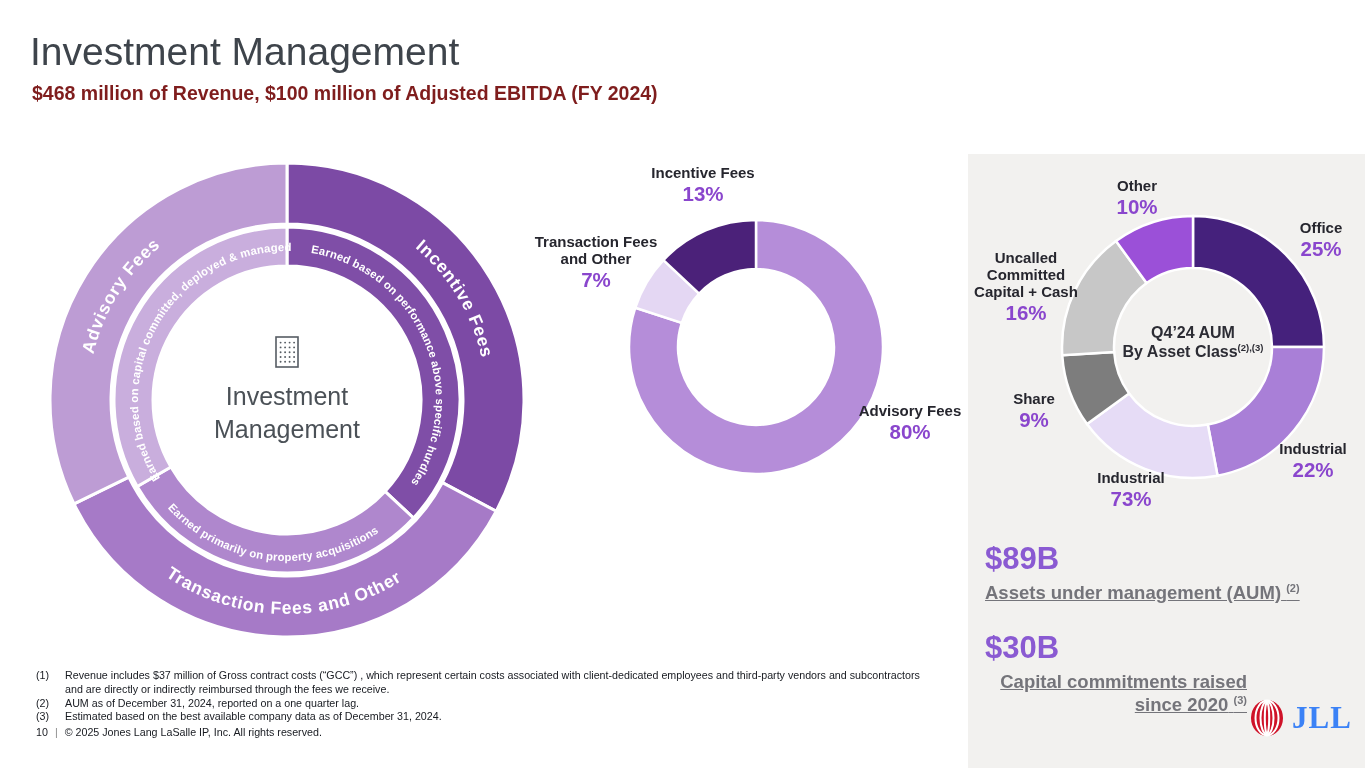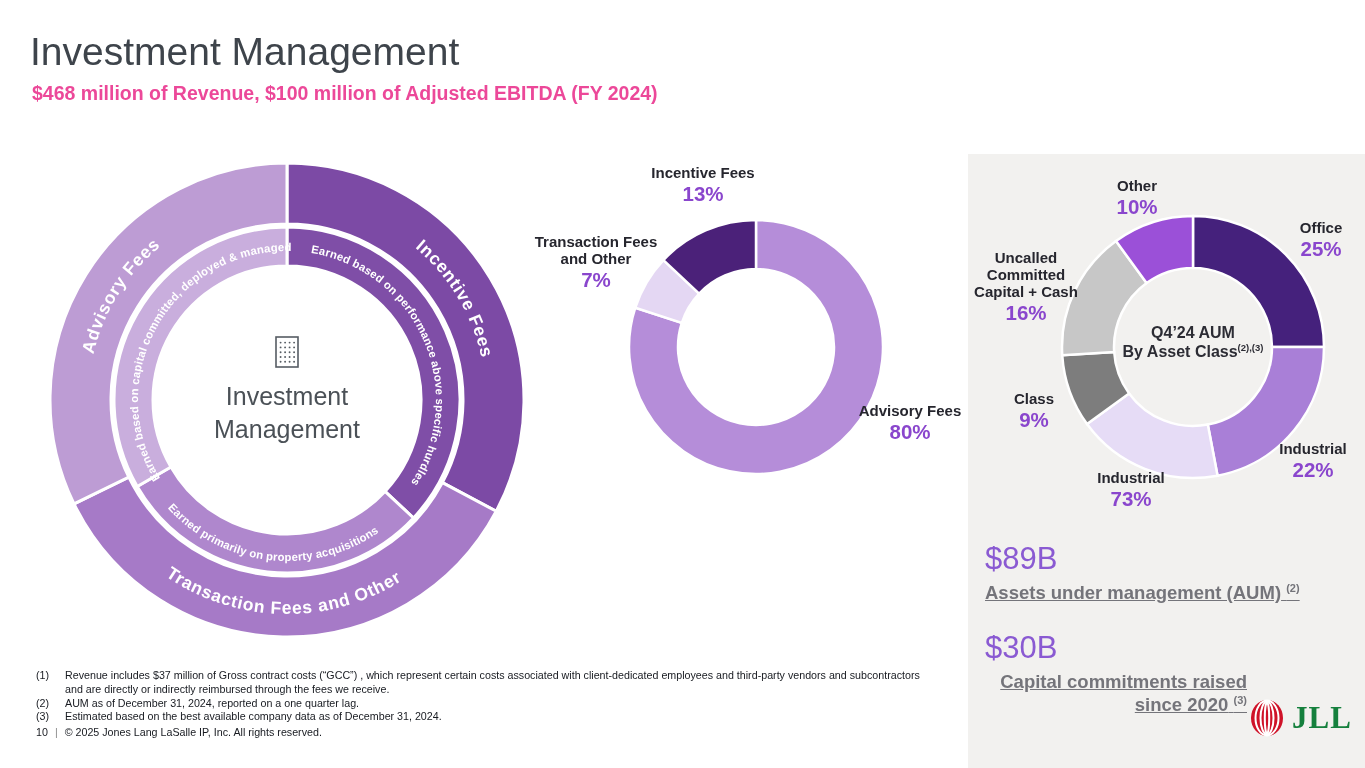--- a/index.html
+++ b/index.html
@@ -1,21 +1,21 @@
 <!DOCTYPE html>
 <html><head>
 <meta charset="utf-8">
 <style>
   html,body{margin:0;padding:0;background:#fff;}
   .slide{position:relative;width:1365px;height:768px;background:#ffffff;overflow:hidden;
          font-family:"Liberation Sans",sans-serif;}
 
   .page-title{position:absolute;left:30px;top:30px;font-size:39px;font-weight:300;
               color:#3e444b;letter-spacing:0;}
-  .page-subtitle{position:absolute;left:32px;top:82px;font-size:19.5px;font-weight:700;color:#ec4899;}
+  .page-subtitle{position:absolute;left:32px;top:82px;font-size:19.5px;font-weight:700;color:#7f1d1d;}
 
   .aum-panel{position:absolute;left:968px;top:154px;width:397px;height:614px;background:#f2f1ef;}
 
   .chart{position:absolute;}
   #left-chart{left:47px;top:160px;width:480px;height:480px;}
   #mid-chart{left:626px;top:217px;width:260px;height:260px;}
   #right-chart{left:1060px;top:214px;width:266px;height:266px;}
 
   .ring-label{fill:#ffffff;font-size:17.5px;font-weight:700;letter-spacing:0.8px;
               font-family:"Liberation Sans",sans-serif;}
@@ -41,37 +41,37 @@
   #lbl-r-other{left:1137px;top:177px;white-space:nowrap;}
   #lbl-r-office{left:1321px;top:219px;white-space:nowrap;}
   #lbl-r-uncalled{left:1026px;top:249px;}
   #lbl-r-uncalled .nm{width:120px;margin:0 auto;}
   #lbl-r-retail{left:1034px;top:390px;white-space:nowrap;}
   #lbl-r-multifamily{left:1131px;top:469px;white-space:nowrap;}
   #lbl-r-industrial{left:1313px;top:440px;white-space:nowrap;}
 
   .stats{position:absolute;left:985px;top:541px;width:345px;}
   .stat + .stat{margin-top:26px;}
-  .stat-value{font-size:31px;font-weight:400;color:#8a5ad2;}
+  .stat-value{font-size:31px;font-weight:700;color:#8a5ad2;}
   .stat-label{font-size:18.5px;font-weight:700;color:#74747a;line-height:23px;margin-top:4px;text-decoration:underline;}
   .stat-label.w1{width:335px;}
   .stat-label.w2{width:262px;text-align:right;}
   .stat-label sup.fnmark{font-size:11px;}
 
   .footnotes{position:absolute;left:36px;top:669px;width:910px;font-size:10.7px;
              color:#171a20;line-height:13.8px;}
   .fn{display:flex;margin-bottom:0;}
   .fn-num{width:29px;flex:none;}
   .fn-text{flex:1;max-width:862px;}
   .footer-line{margin-top:2px;display:flex;align-items:center;gap:7px;}
   .sep{color:#8a8a8a;}
 
   .jll-logo{position:absolute;left:1247px;top:697px;display:flex;align-items:center;gap:5px;}
   .jll-text{font-family:"Liberation Serif",serif;font-weight:700;font-size:31px;
-            color:#15803d;letter-spacing:1px;}
+            color:#3b82f6;letter-spacing:1px;}
 </style>
 </head>
 <body>
 
 <div class="slide">
 
   <div class="page-title">Investment Management</div>
   <div class="page-subtitle">$468 million of Revenue, $100 million of Adjusted EBITDA (FY 2024)</div>
 
   <div class="aum-panel"></div>
@@ -181,21 +181,21 @@
   </div>
   <div class="chart-label" id="lbl-r-office">
     <div class="nm">Office</div>
     <div class="pct">25%</div>
   </div>
   <div class="chart-label" id="lbl-r-uncalled">
     <div class="nm">Uncalled Committed Capital + Cash</div>
     <div class="pct">16%</div>
   </div>
   <div class="chart-label" id="lbl-r-retail">
-    <div class="nm">Class</div>
+    <div class="nm">Share</div>
     <div class="pct">9%</div>
   </div>
   <div class="chart-label" id="lbl-r-multifamily">
     <div class="nm">Industrial</div>
     <div class="pct">73%</div>
   </div>
   <div class="chart-label" id="lbl-r-industrial">
     <div class="nm">Industrial</div>
     <div class="pct">22%</div>
   </div>

